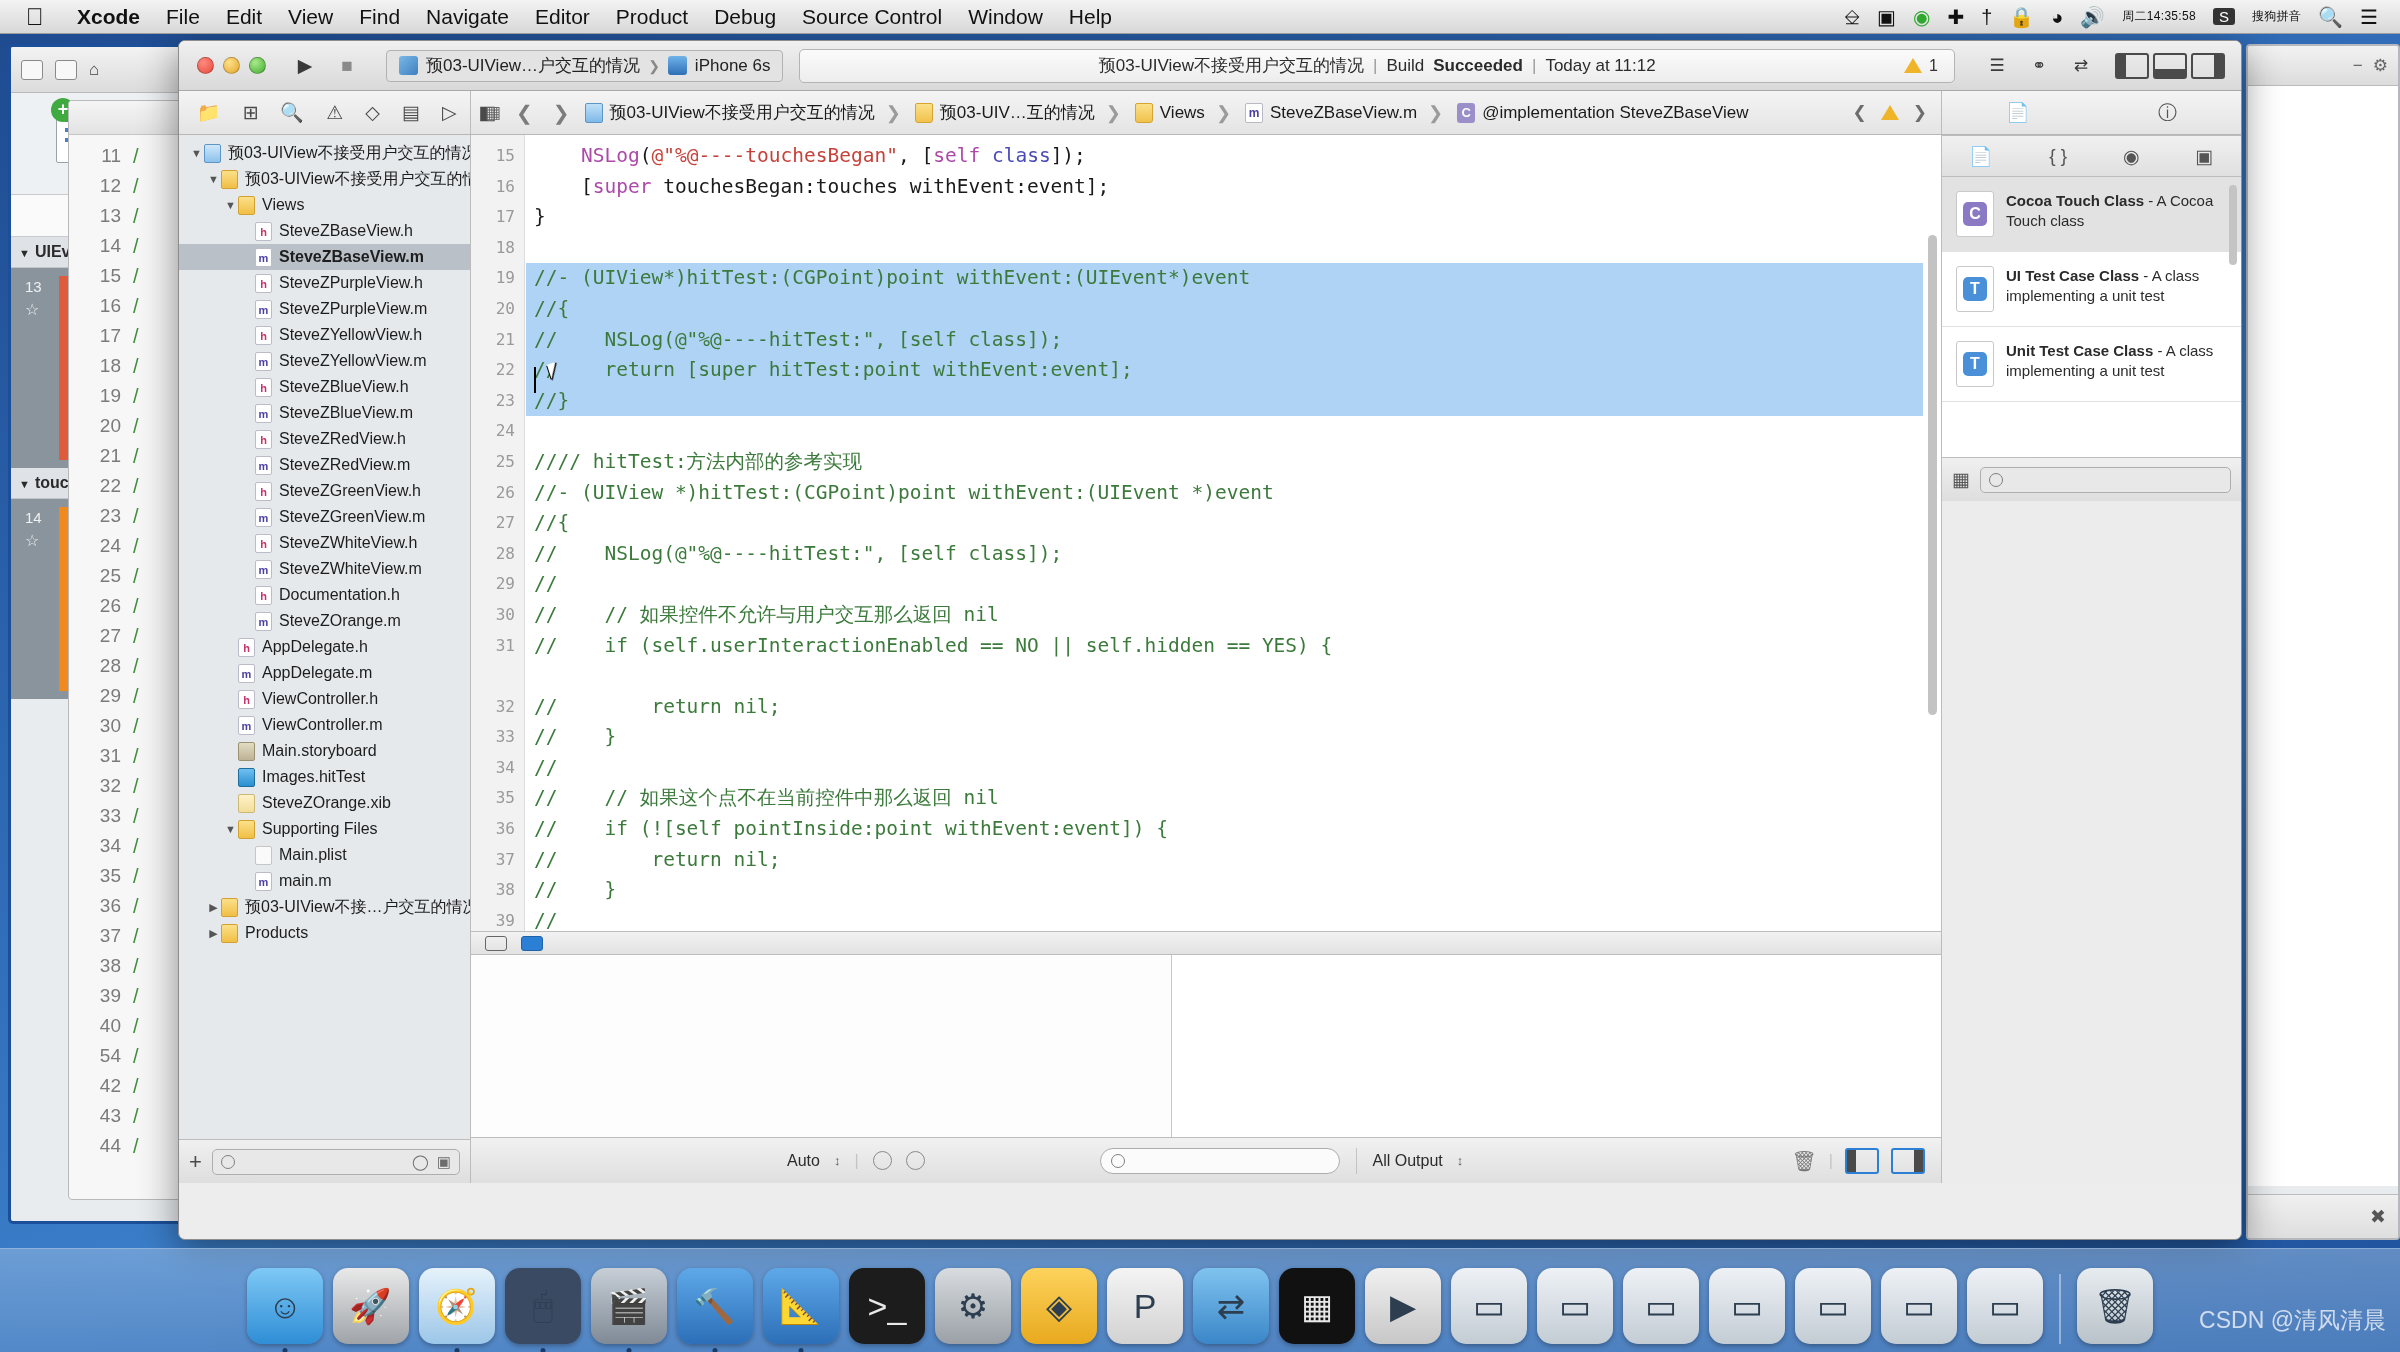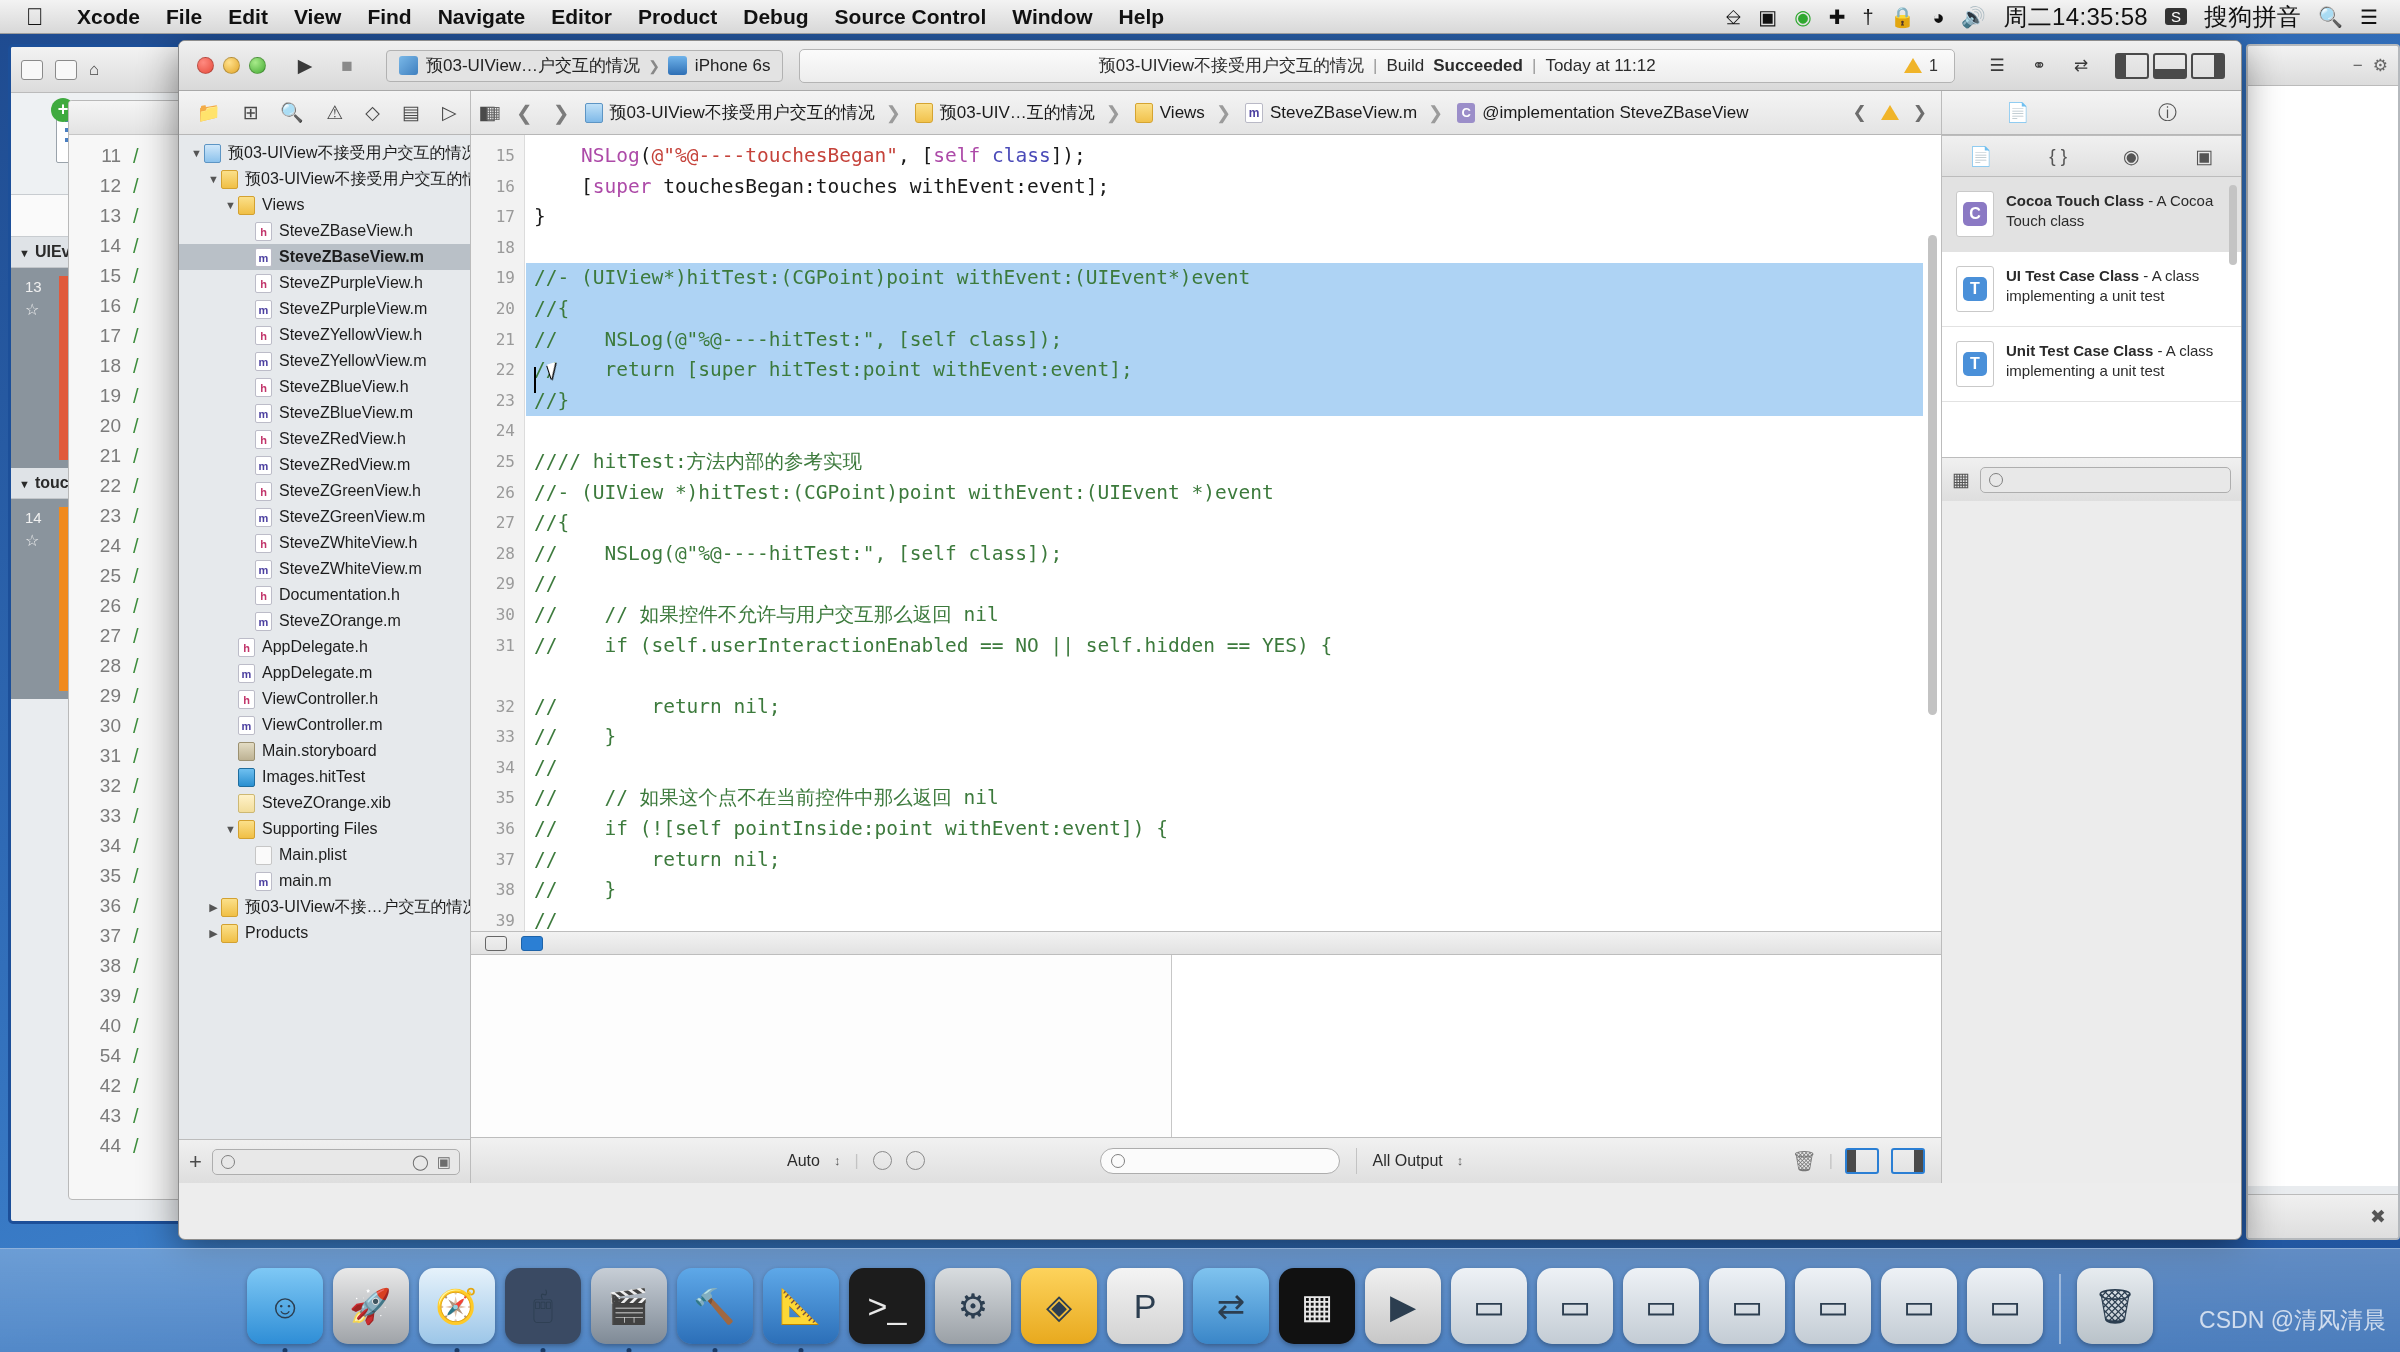--- a/index.html
+++ b/index.html
@@ -20,25 +20,25 @@
   
   .menubar {
     position: absolute; top: 0; left: 0; width: 2400px; height: 34px;
     background: linear-gradient(to bottom, #f3f3f3, #d8d8d8);
     border-bottom: 1px solid #9d9d9d;
     display: flex; align-items: center;
     font-size: 21px; color: #111;
     z-index: 60;
   }
   .menubar .apple { margin: 0 20px 0 26px; font-size: 24px; line-height: 1; }
-  .menubar .mi { padding: 0 13px; white-space: nowrap; font-weight: bold; }
+  .menubar .mi { padding: 0 13px; white-space: nowrap; }
   .menubar .mi.bold { font-weight: bold; }
   .menubar .right { margin-left: auto; display: flex; align-items: center; gap: 17px; padding-right: 22px; }
   .menubar .right .ic { font-size: 20px; line-height: 1; display: inline-block; }
-  .mclock { font-size: 24px; letter-spacing: .3px; }
+  .mclock { font-size: 12px; letter-spacing: .3px; }
 
   
   .bgwin-left {
     position: absolute; left: 8px; top: 44px; width: 182px; height: 1180px;
     background: #e9ecef;
     border: 3px solid #1c4f99;
     border-radius: 5px;
     overflow: hidden;
   }
   .bgwin-left .bw-toolbar {

